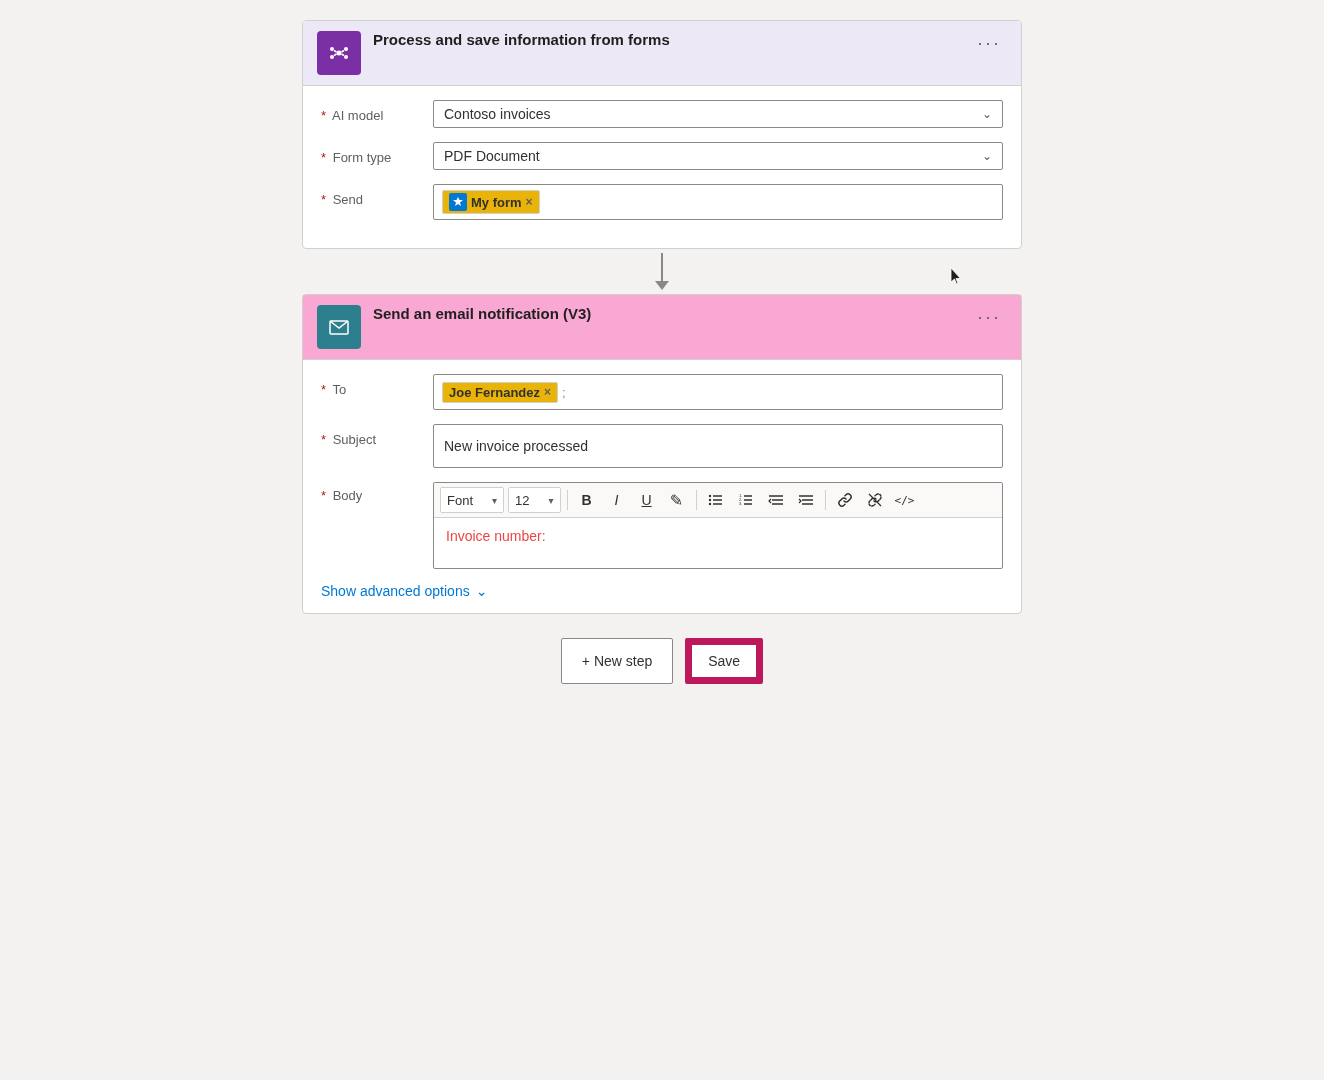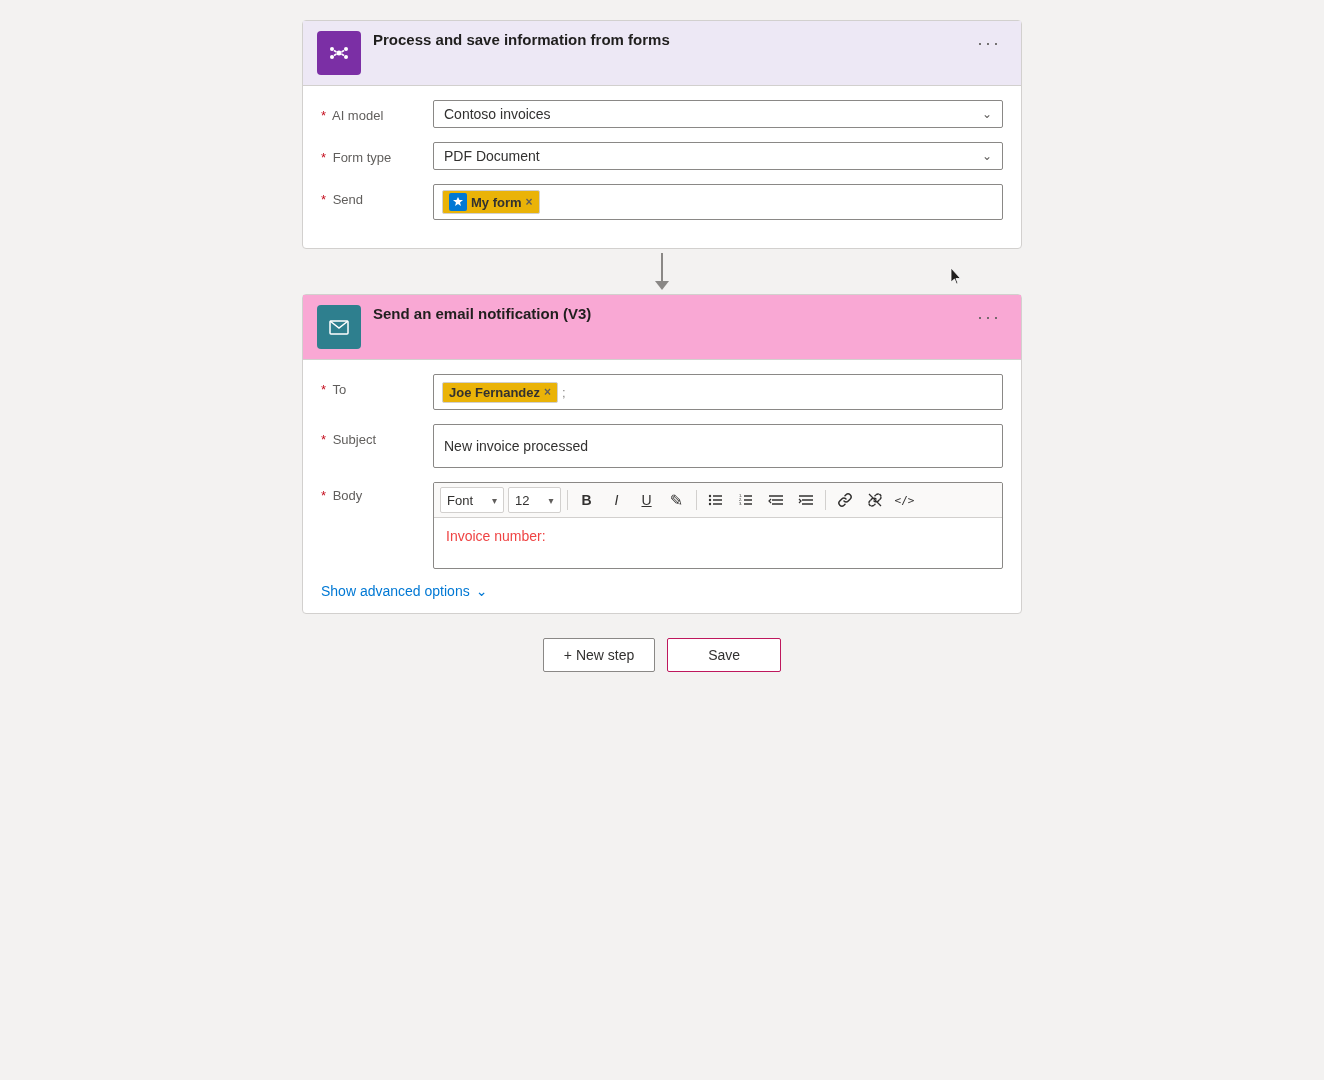--- a/index.html
+++ b/index.html
@@ -253,24 +253,24 @@
       padding: 8px 20px;
       border-radius: 2px;
       font-family: inherit;
       font-size: 14px;
       cursor: pointer;
       display: flex;
       align-items: center;
       gap: 6px;
     }
     .btn-save {
-      border: 1px solid #be185d;
+      border: 7px solid #be185d;
       background: #fff;
       color: #323130;
-      padding: 8px 40px;
+      padding: 8px 16px;
       border-radius: 2px;
       font-family: inherit;
       font-size: 14px;
       cursor: pointer;
     }
     
     .icon-svg {
       width: 24px;
       height: 24px;
     }

